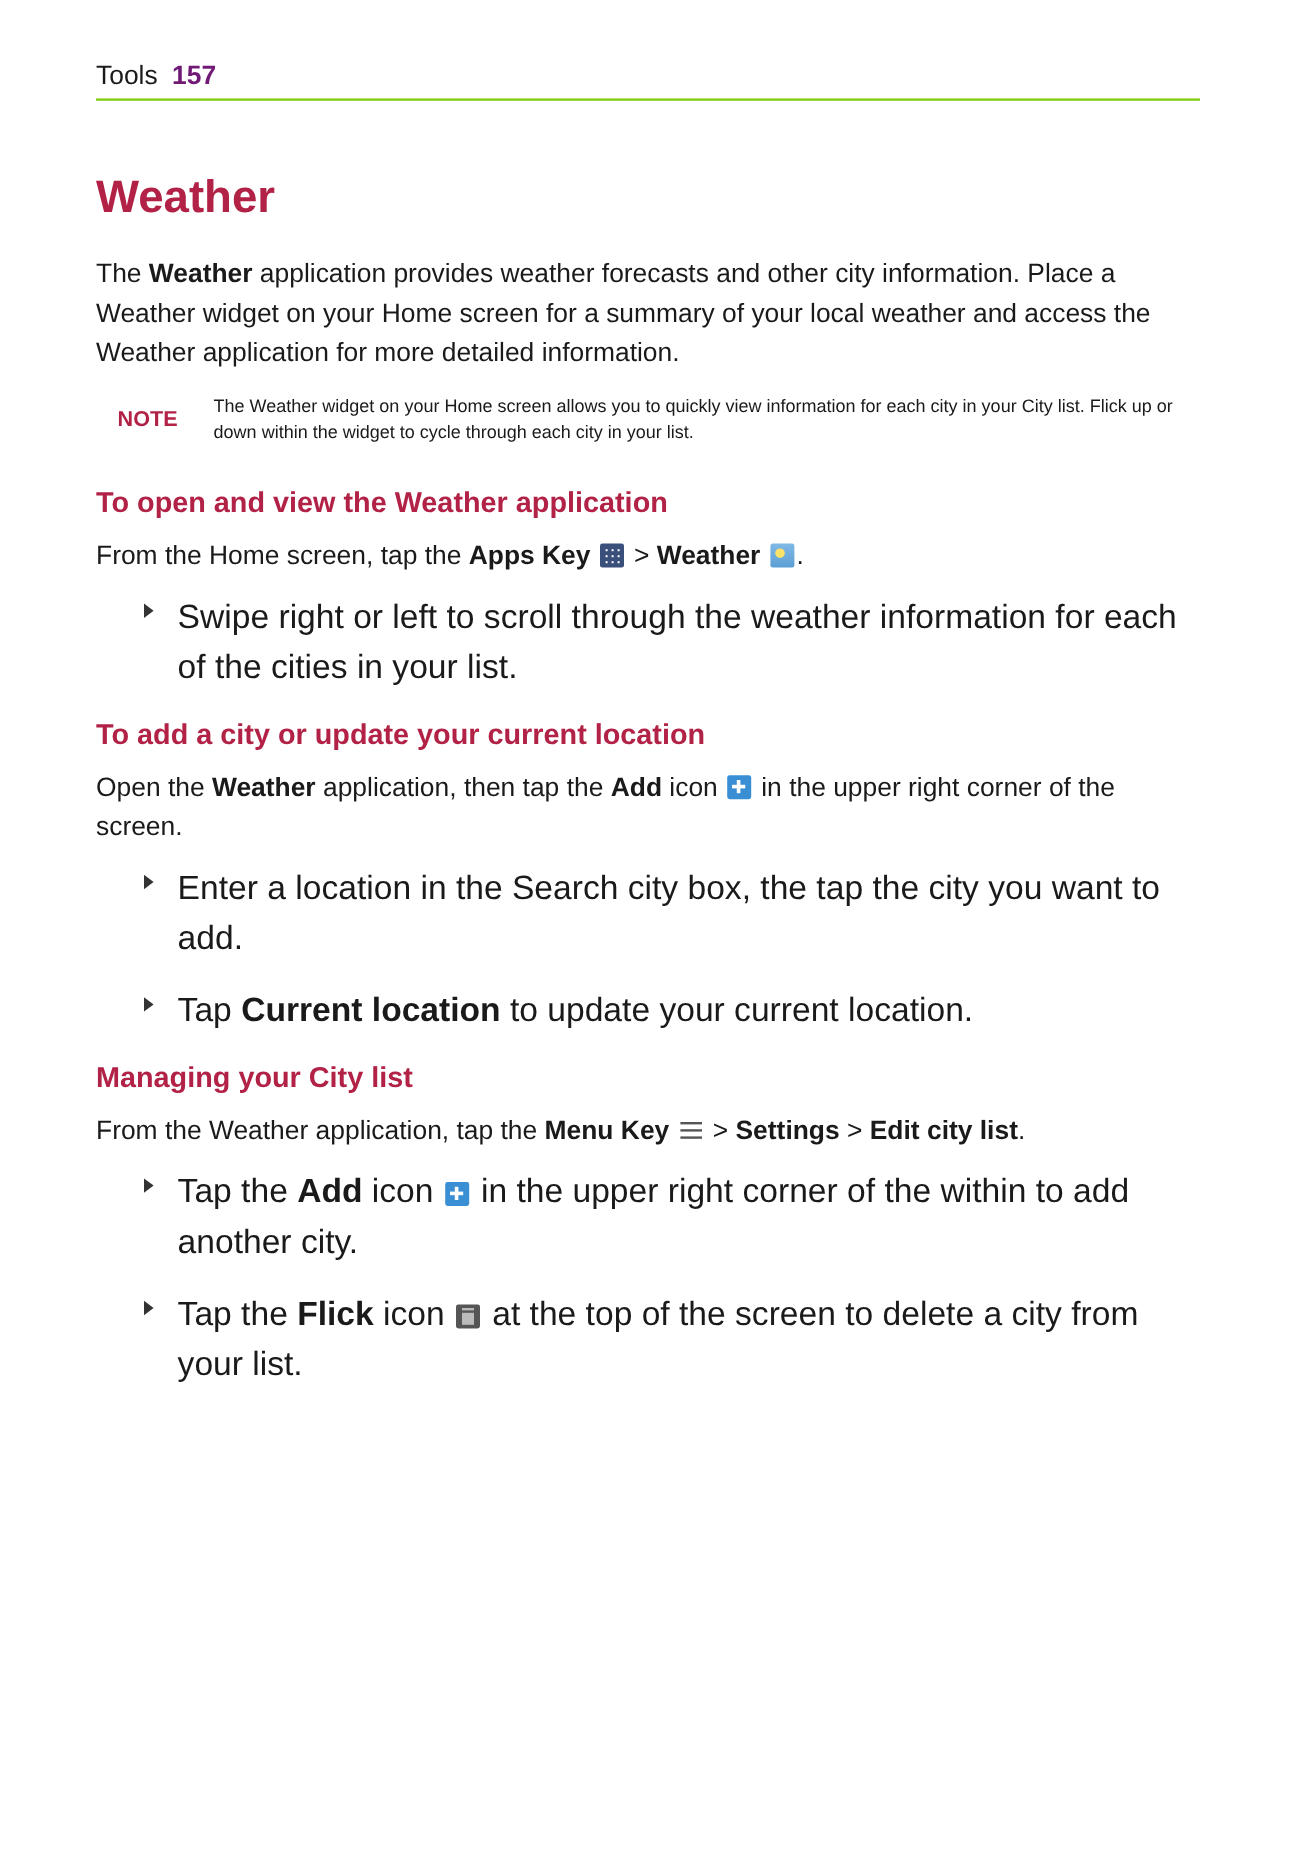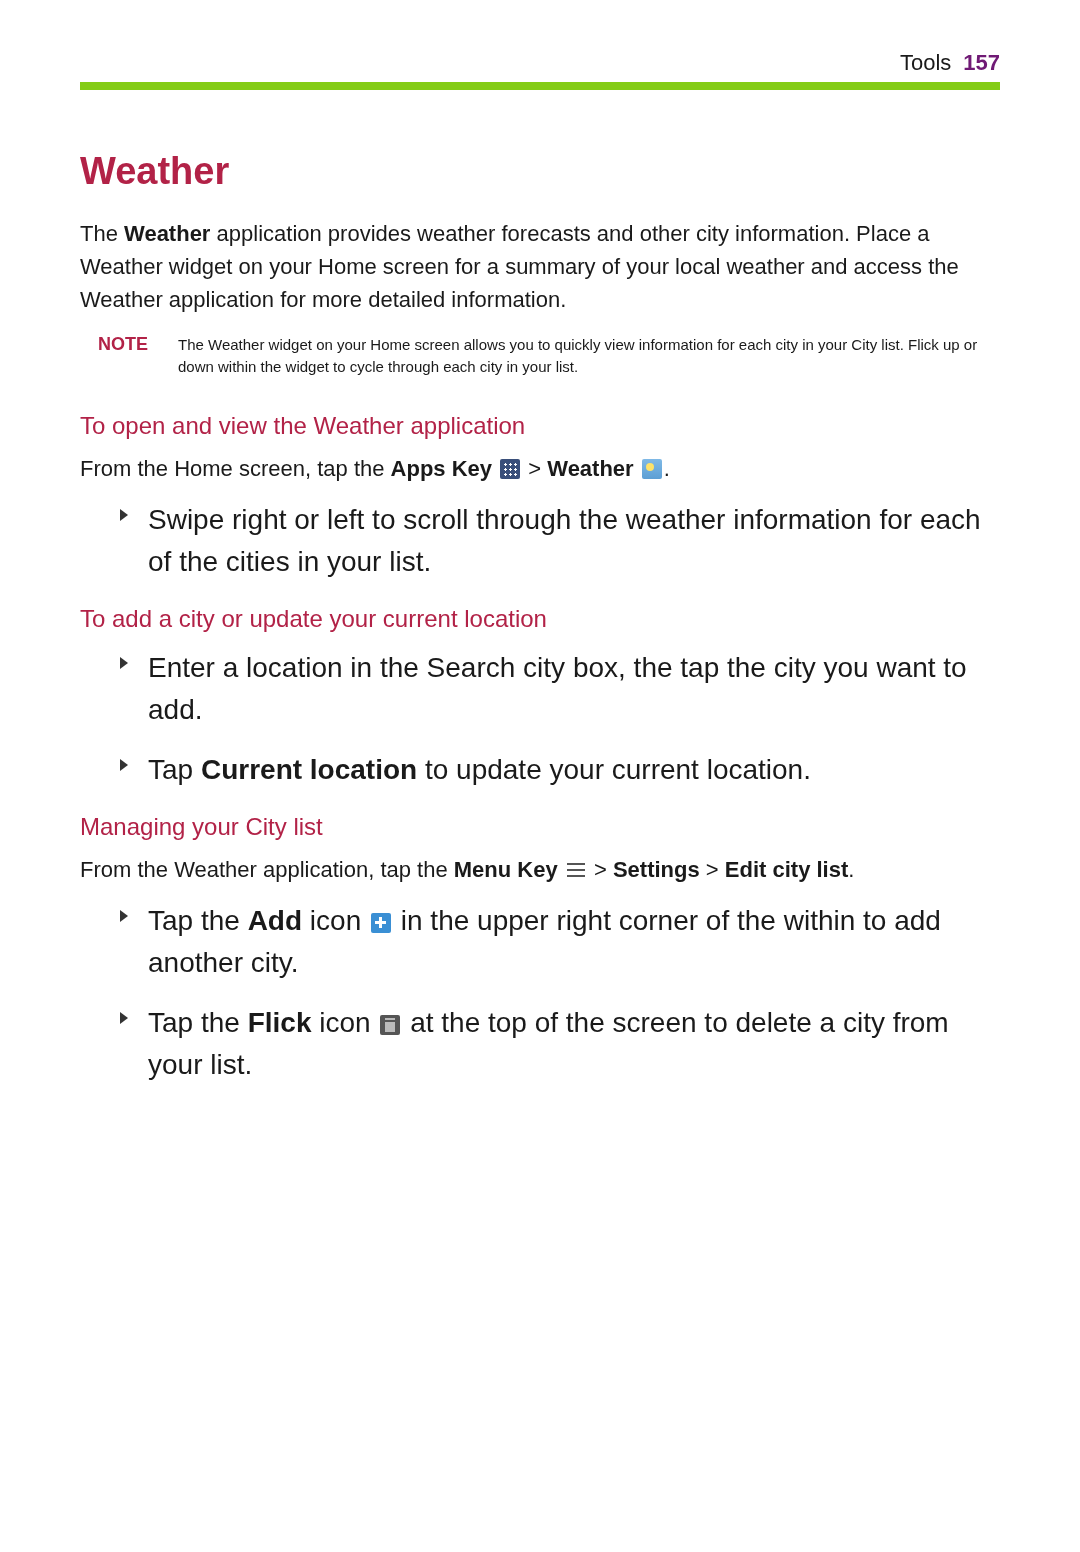--- a/index.html
+++ b/index.html
@@ -10,23 +10,22 @@
     color: #1a1a1a;
     width: 1080px;
   }
   .page {
     padding: 50px 80px 80px 80px;
     box-sizing: border-box;
     width: 1080px;
   }
   .header-line {
     display: flex;
-    justify-content: flex-end;
     align-items: baseline;
-    border-bottom: 8px solid #84cc16;
+    border-bottom: 2px solid #84cc16;
     padding-bottom: 6px;
     margin-bottom: 60px;
   }
   .header-section {
     font-size: 22px;
     color: #1a1a1a;
     margin-right: 12px;
   }
   .header-page {
     font-size: 22px;
@@ -41,36 +40,37 @@
   }
   .body-text {
     font-size: 22px;
     line-height: 1.5;
     margin: 0 0 10px 0;
   }
   .bold { font-weight: bold; }
   .note-block {
     display: flex;
     margin: 18px 0 34px 18px;
+    align-items: center;
   }
   .note-label {
     color: #b22247;
     font-weight: bold;
     font-size: 18px;
     min-width: 80px;
   }
   .note-text {
     font-size: 15px;
     line-height: 1.45;
     flex: 1;
   }
   h2.subhead {
     color: #b22247;
     font-size: 24px;
-    font-weight: normal;
+    font-weight: bold;
     margin: 22px 0 12px 0;
   }
   ul.triangle {
     list-style: none;
     padding: 0 0 0 40px;
     margin: 14px 0 4px 0;
   }
   ul.triangle li {
     position: relative;
     font-size: 28px;
@@ -229,20 +229,23 @@
     <span class="inline-icon icon-weather"></span><span>.</span>
   </p>
 
   <ul class="triangle">
     <li>
       <span>Swipe right or left to scroll through the weather information for each of the cities in your list.</span>
     </li>
   </ul>
 
   <h2 class="subhead">To add a city or update your current location</h2>
+  <p class="body-text">
+    <span>Open the </span><span class="bold">Weather</span><span> application, then tap the </span><span class="bold">Add</span><span> icon </span><span class="inline-icon icon-add"></span><span> in the upper right corner of the screen.</span>
+  </p>
 
   <ul class="triangle">
     <li>
       <span>Enter a location in the Search city box, the tap the city you want to add.</span>
     </li>
     <li>
       <span>Tap </span><span class="bold">Current location</span><span> to update your current location.</span>
     </li>
   </ul>
 

